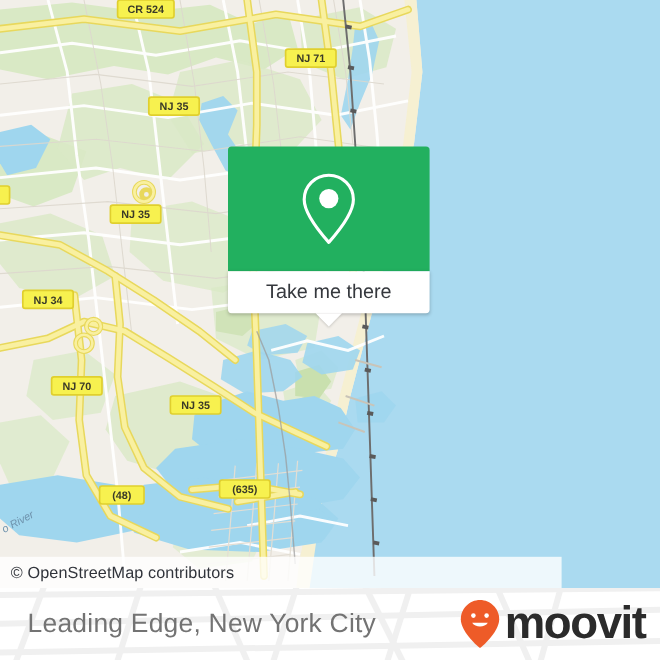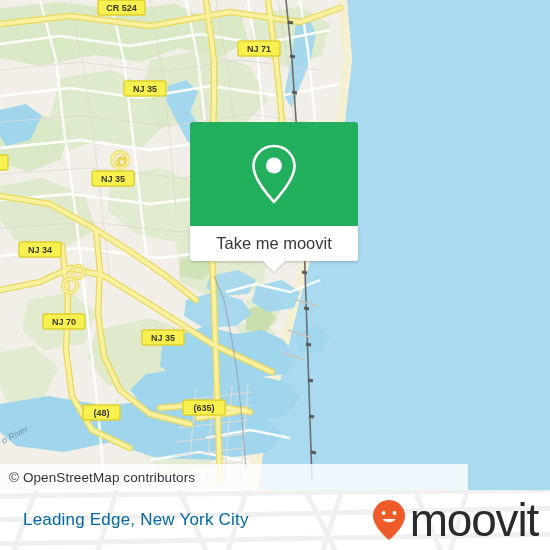--- a/index.html
+++ b/index.html
@@ -50,28 +50,28 @@
 
   
   .footer{
     position:absolute;left:0;top:490px;width:550px;height:60px;
     background:#ffffff;overflow:hidden;
   }
   .footer-bg{position:absolute;left:0;top:0;}
   .footer-title{
     position:absolute;left:23px;top:0;height:60px;
     display:flex;align-items:center;
-    font-size:17px;color:#0369a1;letter-spacing:.2px;
+    font-size:22px;color:#737373;letter-spacing:.2px;
   }
   .brand{
     position:absolute;right:12px;top:0;height:60px;
     display:flex;align-items:center;gap:4px;
   }
   .brand-text{
-    font-size:46px;font-weight:normal;color:#2b2b2b;letter-spacing:-1.2px;
+    font-size:38px;font-weight:bold;color:#2b2b2b;letter-spacing:-1.2px;
     line-height:1;
   }
   .shield-text{fill:#3a3a28;font-size:9px;font-weight:bold;font-family:"Liberation Sans",sans-serif;}
   .river-text{fill:#6f93ad;font-size:9px;font-style:italic;font-family:"Liberation Sans",sans-serif;}
 </style>
 </head>
 <body>
 
 <div id="page">
 
@@ -296,21 +296,21 @@
 
   <div class="popup-shadow"></div>
   <div class="popup">
     <div class="popup-head">
       <svg width="52" height="62" viewBox="0 0 52 62">
         <path d="M26,3 C14.5,3 5.5,12 5.5,23.3 C5.5,34 18,50 26,59 C34,50 46.5,34 46.5,23.3 C46.5,12 37.5,3 26,3 Z" fill="none" stroke="#ffffff" stroke-width="2.6" stroke-linejoin="round"></path>
         <circle cx="26" cy="22.5" r="8" fill="#ffffff"></circle>
       </svg>
     </div>
     <div class="popup-foot">
-      <span>Take me moovit</span>
+      <span>Take me there</span>
     </div>
     <div class="popup-tail"></div>
   </div>
 
   <div class="footer">
     <svg class="footer-bg" width="550" height="60" viewBox="0 0 550 60">
       <g stroke="#f0f0f0" stroke-width="5" fill="none">
         <path d="M40,-10 L10,70"></path>
         <path d="M120,-10 L95,70"></path>
         <path d="M175,-10 L210,70"></path>

